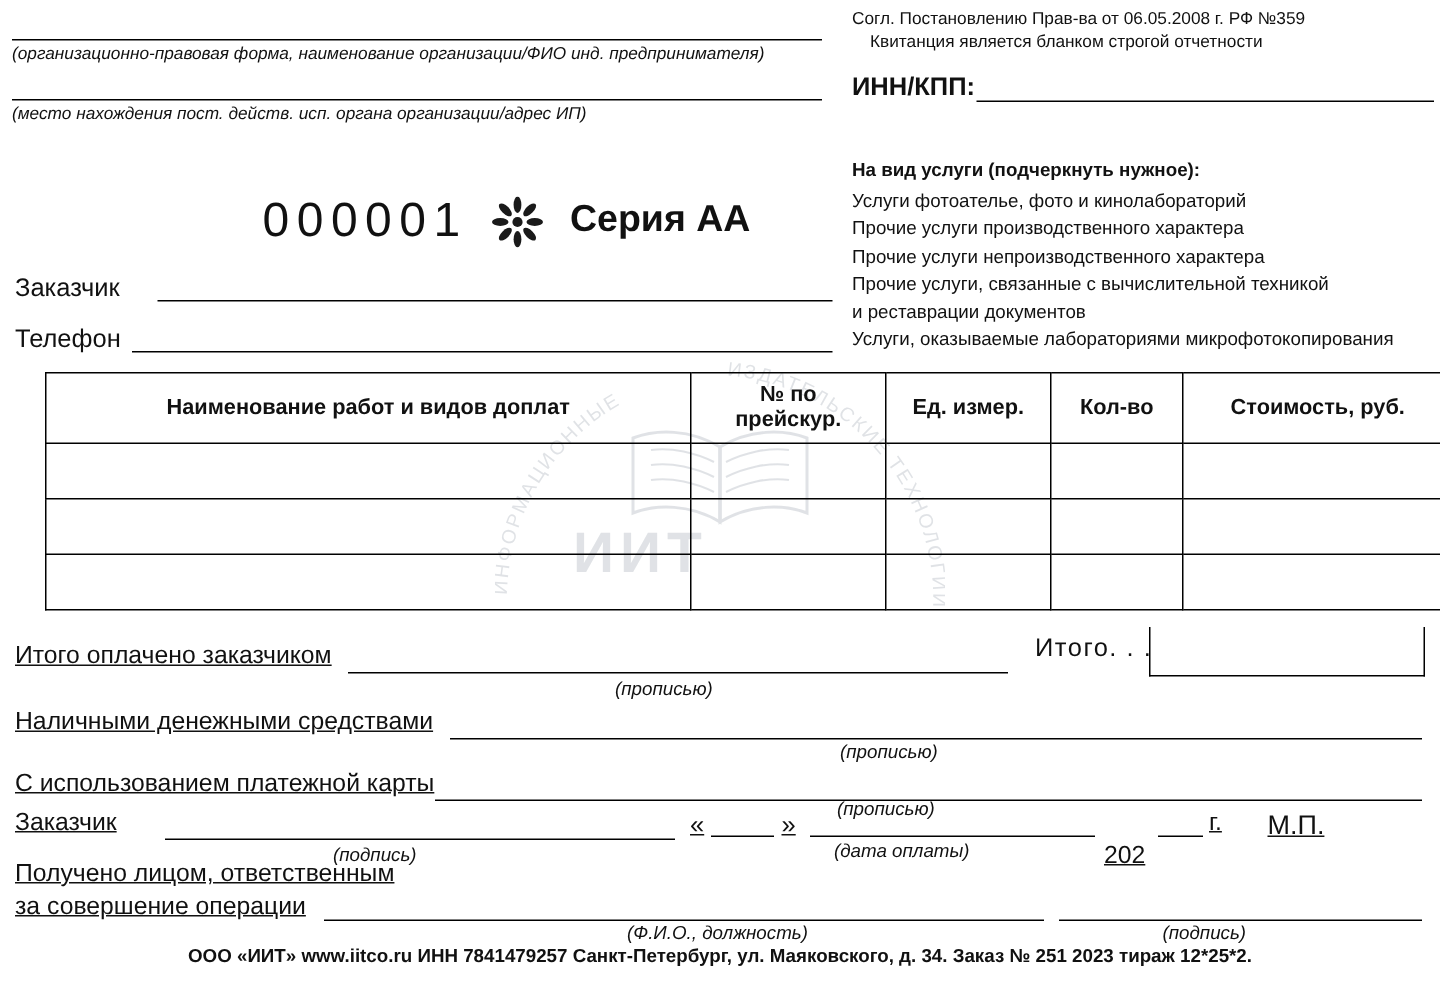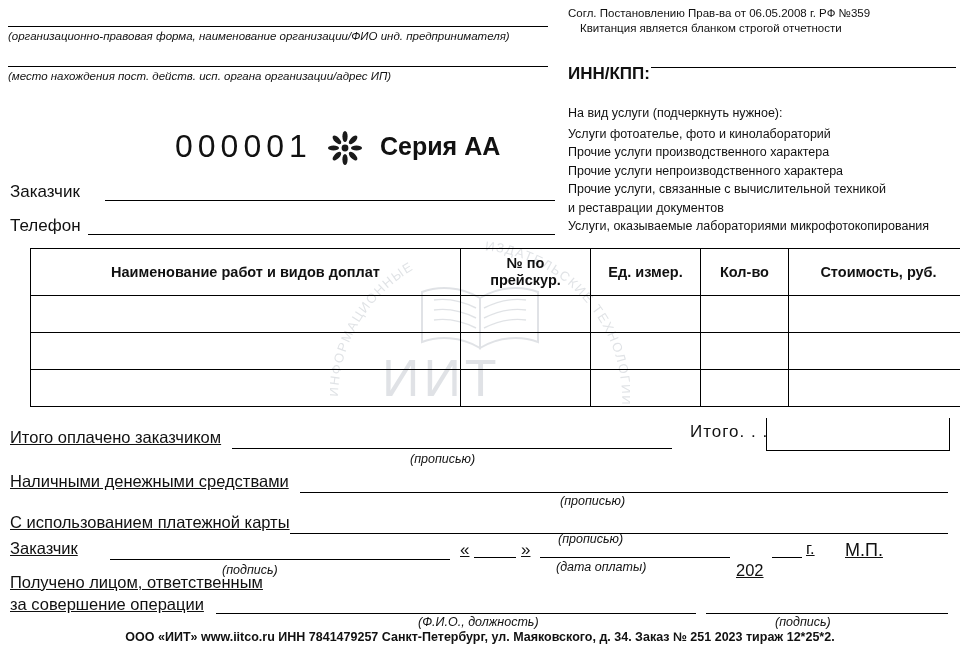--- a/index.html
+++ b/index.html
@@ -43,21 +43,20 @@
     left: 568px;
     top: 48px;
     width: 388px;
     height: 24px;
   }
   #innkpp-label {
     position: absolute;
     left: 0; top: 0;
     font-size: 17px;
     font-weight: bold;
-    margin-top: 16px;
   }
   #innkpp-rule {
     position: absolute;
     left: 83px;
     top: 19px;
     width: 305px;
     border-bottom: 1.3px solid #000;
   }
 
   
@@ -82,21 +81,21 @@
 
   
   #services {
     left: 568px;
     top: 104px;
     width: 392px;
     font-size: 12.5px;
     line-height: 18.5px;
   }
   #services .srv-title {
-    font-weight: normal;
+    font-weight: bold;
     margin-bottom: 2px;
   }
   #services .srv-item { white-space: nowrap; }
 
   
   #receipt-row {
     left: 10px;
     top: 128px;
     width: 540px;
     height: 40px;
@@ -218,22 +217,22 @@
     top: 236px;
     width: 300px;
     height: 180px;
     opacity: 0.30;
     pointer-events: none;
   }
   #wm-text {
     position: absolute;
     left: 52px;
     top: 112px;
-    font-size: 52px;
-    font-weight: normal;
+    font-size: 38px;
+    font-weight: bold;
     color: #9aa3ad;
     letter-spacing: 4px;
   }
   .wm-arc {
     position: absolute;
     left: 0; top: 0;
     width: 300px; height: 180px;
   }
   .wm-arc text {
     font-family: "Liberation Sans", sans-serif;

